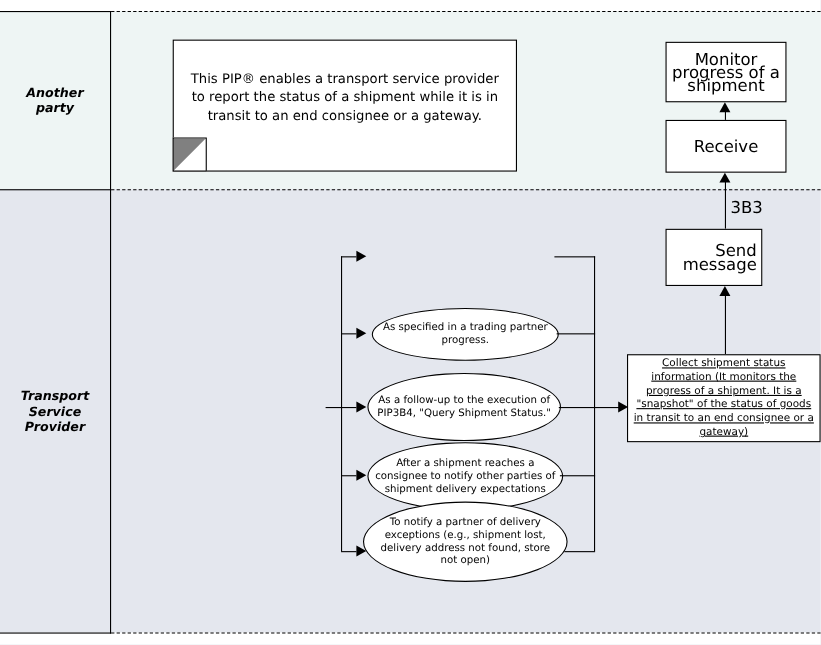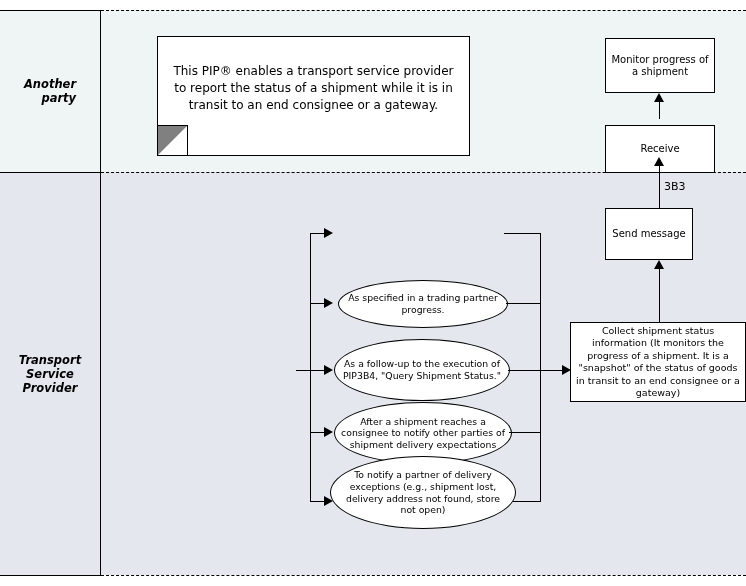--- a/index.html
+++ b/index.html
@@ -34,21 +34,21 @@
   .vline-solid{position:absolute;width:0;border-left:1.4px solid #000;}
 
   
   .node{
     position:absolute;
     background:#ffffff;
     border:1.2px solid #000;
     box-sizing:border-box;
     display:flex;align-items:center;justify-content:center;
     text-align:center;
-    font-size:10px;line-height:12px;color:#000;
+    font-size:15px;line-height:12px;color:#000;
     padding:2px 4px;
   }
   .node-big{font-size:9.5px;line-height:12.5px;}
 
   
   #note-box{
     position:absolute;
     background:#ffffff;
     border:1.2px solid #000;
     box-sizing:border-box;
@@ -95,21 +95,21 @@
     border-right:5.5px solid transparent;
     border-bottom:9px solid #000;
   }
   .arrow-right{
     position:absolute;width:0;height:0;
     border-top:5.5px solid transparent;
     border-bottom:5.5px solid transparent;
     border-left:9px solid #000;
   }
   .edge-label{
-    position:absolute;font-size:11px;color:#000;
+    position:absolute;font-size:15px;color:#000;
     background:transparent;white-space:nowrap;
   }
 </style>
 </head>
 <body>
 
 <div id="canvas">
 
   <div class="lane" id="lane-top"></div>
   <div class="lane" id="lane-bottom"></div>
@@ -118,46 +118,46 @@
   <div class="hline-dash" style="left:101px;top:10px;width:645px;"></div>
 
   <div class="hline-solid" style="left:0;top:172px;width:101px;"></div>
   <div class="hline-dash" style="left:101px;top:172px;width:645px;"></div>
 
   <div class="hline-solid" style="left:0;top:575px;width:101px;"></div>
   <div class="hline-dash" style="left:101px;top:575px;width:645px;"></div>
 
   <div class="vline-solid" style="left:100px;top:10px;height:566px;"></div>
 
-  <div class="lane-label" id="lane-label-top" style="white-space:pre-line;text-align:right;">Another
+  <div class="lane-label" id="lane-label-top" style="white-space:pre-line;">Another
 party</div>
   <div class="lane-label" id="lane-label-bottom" style="white-space:pre-line;">Transport
 Service
 Provider</div>
 
   <div id="note-box" style="left:157px;top:36px;width:313px;height:120px;">This PIP® enables a transport service provider to report the status of a shipment while it is in transit to an end consignee or a gateway.</div>
   <div id="note-fold" style="left:157px;top:125px;"></div>
 
   <div class="node" style="left:605px;top:38px;width:110px;height:55px;">Monitor progress of a shipment</div>
 
   <div class="conn-v" style="left:659px;top:100px;height:19px;"></div>
   <div class="arrow-up" style="left:654px;top:93px;"></div>
 
-  <div class="node" style="left:605px;top:109px;width:110px;height:48px;margin-top:16px;">Receive</div>
+  <div class="node" style="left:605px;top:109px;width:110px;height:48px;">Receive</div>
 
   <div class="conn-v" style="left:659px;top:164px;height:44px;"></div>
   <div class="arrow-up" style="left:654px;top:157px;"></div>
   <div class="edge-label" style="left:664px;top:180px;">3B3</div>
 
   <div class="node" style="left:605px;top:208px;width:88px;height:52px;text-align:right;">Send message</div>
 
   <div class="conn-v" style="left:659px;top:267px;height:55px;"></div>
   <div class="arrow-up" style="left:654px;top:260px;"></div>
 
-  <div class="node node-big" style="left:570px;top:322px;width:176px;height:80px;">Collect shipment status information (It monitors the progress of a shipment. It is a "snapshot" of the status of goods in transit to an end consignee or a gateway)</div>
+  <div class="node node-big" style="left:570px;top:322px;width:176px;height:80px;text-decoration:underline;">Collect shipment status information (It monitors the progress of a shipment. It is a "snapshot" of the status of goods in transit to an end consignee or a gateway)</div>
 
 
   <div class="conn-h" style="left:296px;top:370px;width:15px;"></div>
 
   <div class="conn-v" style="left:310px;top:233px;height:268px;"></div>
 
   <div class="conn-h" style="left:310px;top:233px;width:14px;"></div>
   <div class="arrow-right" style="left:324px;top:228px;"></div>
 
   <div class="conn-h" style="left:310px;top:303px;width:14px;"></div>

